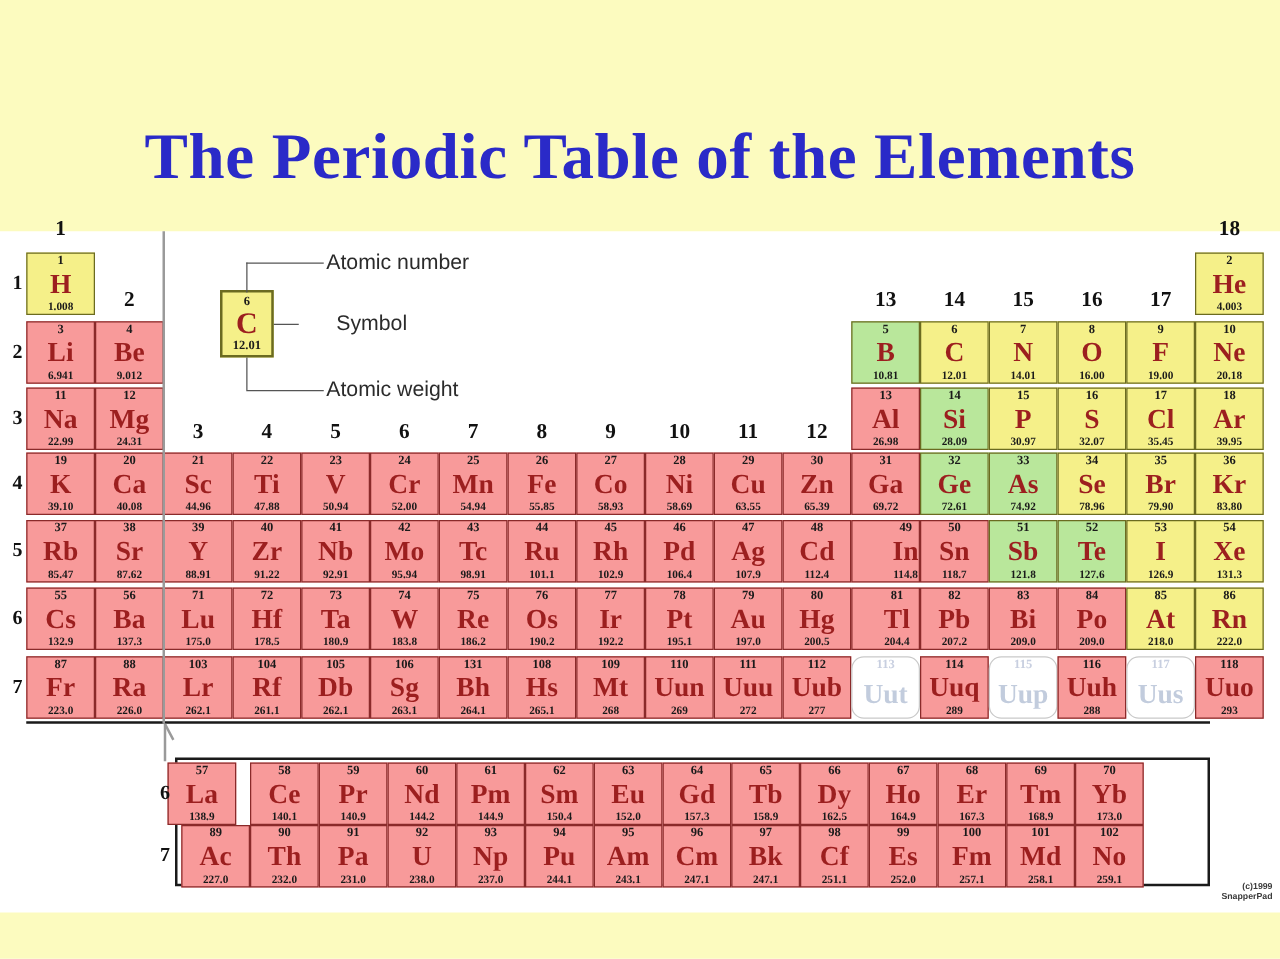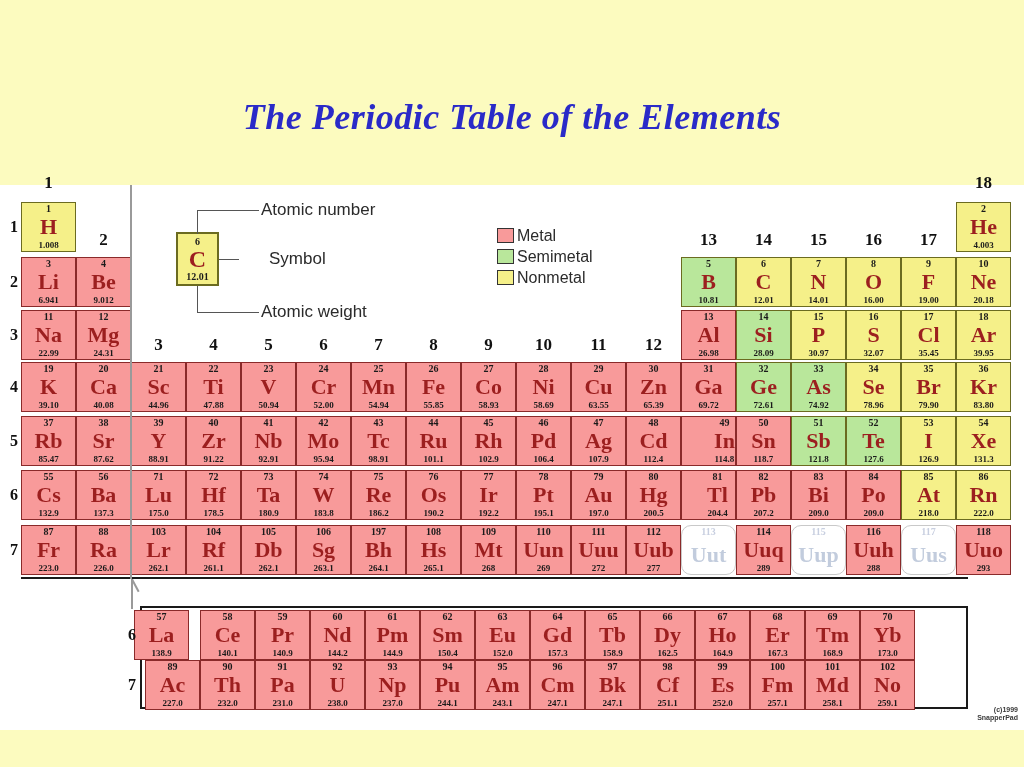--- a/index.html
+++ b/index.html
@@ -12,22 +12,22 @@
     position: relative;
   }
 
   
   #title-bar {
     position: absolute; left: 0; top: 96px; width: 1024px;
     text-align: center;
   }
   #page-title {
     font-family: "Liberation Serif", serif;
-    font-style: italic; font-weight: bold;
-    font-size: 36px; color: #2a2ac8;
+    font-weight: bold;
+    font-size: 52px; color: #2a2ac8;
     letter-spacing: 0.5px; white-space: nowrap;
   }
 
   
   #table-canvas {
     position: absolute; left: 0; top: 185px;
     width: 1024px; height: 545px;
     background: #ffffff;
   }
 
@@ -145,34 +145,20 @@
     <span class="callout-label" style="left:85px; top:-32px;">Atomic number</span>
 
     <div class="leader" style="left:43px; top:27px; width:20px; height:1px;"></div>
     <span class="callout-label" style="left:65px; top:17px;margin-left:28px;">Symbol</span>
 
     <div class="leader" style="left:21px; top:54px; width:1px; height:26px;"></div>
     <div class="leader" style="left:21px; top:80px; width:62px; height:1px;"></div>
     <span class="callout-label" style="left:85px; top:70px;">Atomic weight</span>
   </div>
 
-  <div id="legend">
-      <div class="legend-row">
-        <span class="legend-swatch" style="background: rgb(248, 154, 154);"></span>
-        <span class="legend-text">Metal</span>
-      </div>
-      <div class="legend-row">
-        <span class="legend-swatch" style="background: rgb(185, 231, 155);"></span>
-        <span class="legend-text">Semimetal</span>
-      </div>
-      <div class="legend-row">
-        <span class="legend-swatch" style="background: rgb(245, 240, 137);"></span>
-        <span class="legend-text">Nonmetal</span>
-      </div>
-    </div>
 
   <div id="group-labels">
       <div class="glabel" style="left: 21px; top: -12px;">1</div>
       <div class="glabel" style="left: 76px; top: 45px;">2</div>
       <div class="glabel" style="left: 131px; top: 150px;">3</div>
       <div class="glabel" style="left: 186px; top: 150px;">4</div>
       <div class="glabel" style="left: 241px; top: 150px;">5</div>
       <div class="glabel" style="left: 296px; top: 150px;">6</div>
       <div class="glabel" style="left: 351px; top: 150px;">7</div>
       <div class="glabel" style="left: 406px; top: 150px;">8</div>
@@ -583,21 +569,21 @@
         <span class="num">105</span>
         <span class="sym">Db</span>
         <span class="wt">262.1</span>
       </div>
       <div class="cell metal" style="left: 296px; top: 340px;">
         <span class="num">106</span>
         <span class="sym">Sg</span>
         <span class="wt">263.1</span>
       </div>
       <div class="cell metal" style="left: 351px; top: 340px;">
-        <span class="num">197</span>
+        <span class="num">131</span>
         <span class="sym">Bh</span>
         <span class="wt">264.1</span>
       </div>
       <div class="cell metal" style="left: 406px; top: 340px;">
         <span class="num">108</span>
         <span class="sym">Hs</span>
         <span class="wt">265.1</span>
       </div>
       <div class="cell metal" style="left: 461px; top: 340px;">
         <span class="num">109</span>

